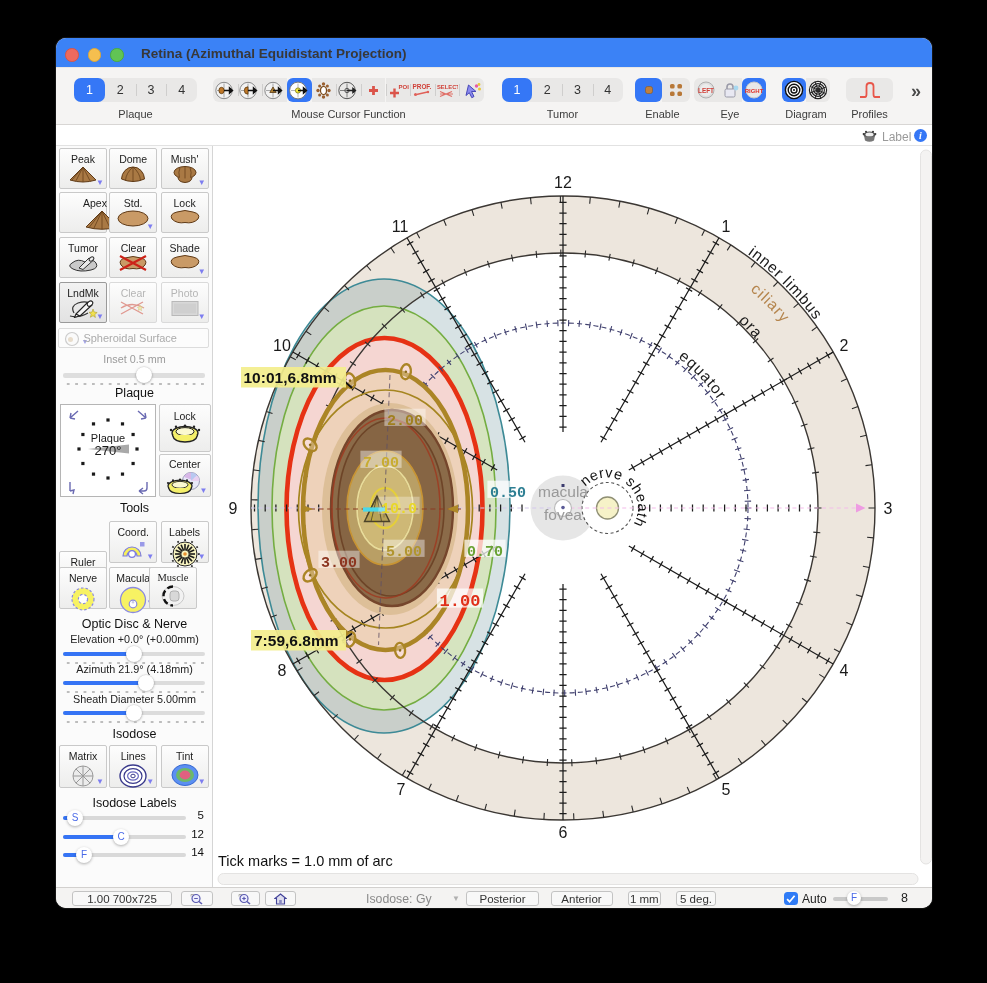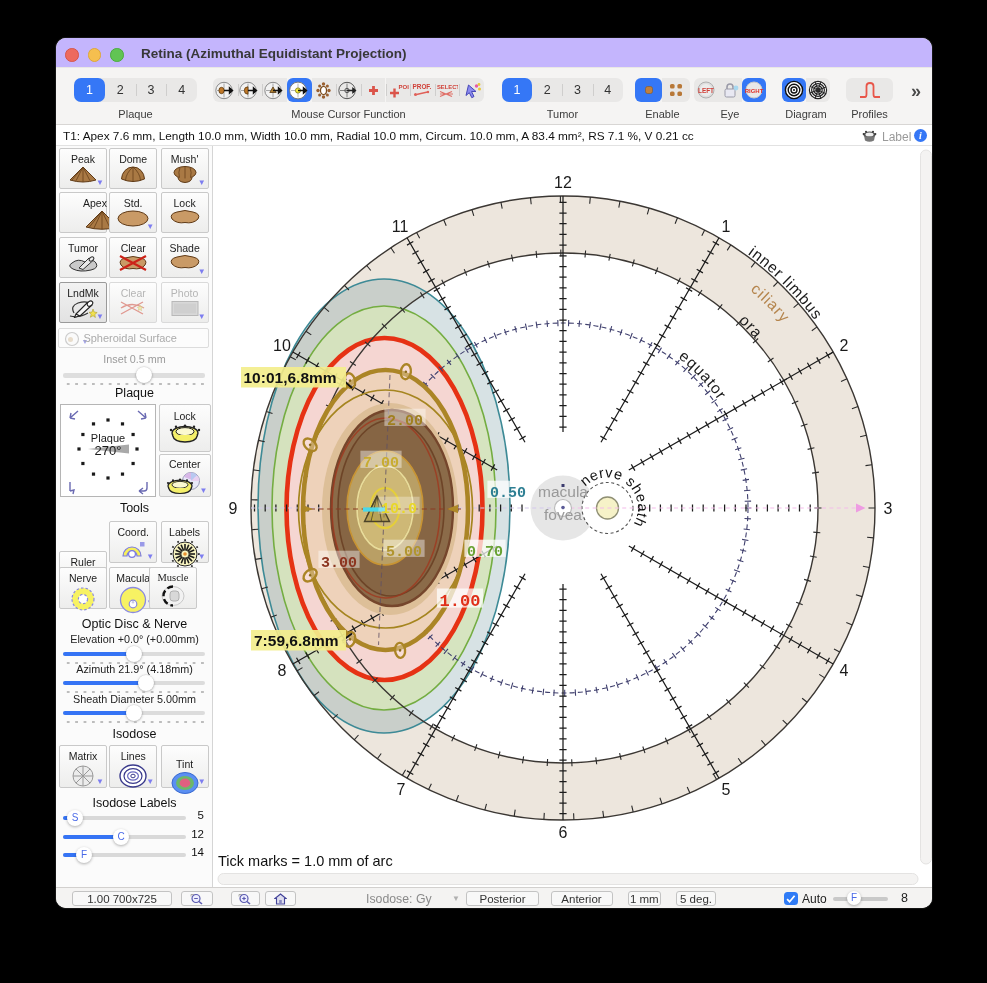--- a/index.html
+++ b/index.html
@@ -1,17 +1,17 @@
 <!DOCTYPE html>
 <html><head><meta charset="utf-8"><style>
 *{margin:0;padding:0;box-sizing:border-box;}
 html,body{width:987px;height:983px;background:#000;font-family:"Liberation Sans",sans-serif;overflow:hidden;}
 .abs{position:absolute;}
 .win{position:absolute;left:56px;top:38px;width:876px;height:870px;background:#fff;border-radius:10px;overflow:hidden;box-shadow:0 0 0 1px rgba(255,255,255,0.08);}
-.titlebar{position:absolute;left:0;top:0;width:100%;height:30px;background:#c4b5fd;border-bottom:1px solid #e9e7e5;}
+.titlebar{position:absolute;left:0;top:0;width:100%;height:30px;background:#3b82f6;border-bottom:1px solid #e9e7e5;}
 .tl{position:absolute;top:10.3px;width:13.5px;height:13.5px;border-radius:50%;}
 .title{position:absolute;left:85px;top:8px;font-size:13.5px;font-weight:700;color:#383838;}
 .toolbar{position:absolute;left:0;top:30px;width:100%;height:57px;background:#f5f4f3;border-bottom:1px solid #d8d6d4;}
 .seg{position:absolute;top:10px;height:24px;background:#e9e8e7;border-radius:7px;display:flex;align-items:center;}
 .seg .s{flex:1;text-align:center;font-size:12.5px;color:#333;position:relative;height:24px;line-height:24px;}
 .seg .s.on{background:#3577f6;color:#fff;border-radius:7px;font-weight:400;}
 .seg .s.dv::before{content:"";position:absolute;left:0;top:6px;bottom:6px;width:1px;background:#cfcecd;}
 .tblbl{position:absolute;top:40px;font-size:11px;color:#3c3c3c;text-align:center;transform:translateX(-50%);white-space:nowrap;}
 .icb{position:absolute;top:10px;height:24px;background:#e9e8e7;display:flex;align-items:center;justify-content:center;}
 .icb.on{background:#3577f6;border-radius:6px;}
@@ -217,21 +217,20 @@
       <div class="tblbl" style="left:750px;">Diagram</div>
       <div class="icb" style="left:790px;width:47px;border-radius:6px;">
         <svg width="26" height="20" viewBox="0 0 26 20">
           <path d="M3 17 L8 17 Q9.5 17 9.5 14 L9.5 6 Q9.5 3 13 3 Q16.5 3 16.5 6 L16.5 14 Q16.5 17 18 17 L23 17" fill="none" stroke="#e8564a" stroke-width="1.8"></path>
         </svg>
       </div>
       <div class="tblbl" style="left:813.5px;">Profiles</div>
       <div class="abs" style="left:855px;top:13px;font-size:18px;font-weight:700;color:#4a4a4a;">»</div>
     </div>
     <div class="infobar">
-<div class="abs" style="left:7px;top:3px;font-size:11.8px;color:#111;">T1: Apex 7.6 mm, Length 10.0 mm, Width 10.0 mm, Radial 10.0 mm, Circum. 10.0 mm, A 83.4 mm², RS 7.1 %, V 0.21 cc</div>
 <div class="abs" style="left:806px;top:3px;"><svg width="15" height="13" viewBox="0 0 15 13">
           <ellipse cx="7.5" cy="5" rx="6" ry="3.4" fill="#555"></ellipse>
           <ellipse cx="7.5" cy="4.6" rx="4" ry="2" fill="#eee"></ellipse>
           <path d="M2.2 6.5 L3 10.5 Q7.5 13 12 10.5 L12.8 6.5" fill="#777"></path>
           <g fill="#333">
             <circle cx="1.6" cy="4" r="1"></circle>
             <circle cx="13.4" cy="4" r="1"></circle>
             <circle cx="4" cy="1.8" r="1"></circle>
             <circle cx="11" cy="1.8" r="1"></circle>
           </g>
@@ -428,21 +427,21 @@
           <g stroke="#999" stroke-width="1">
             <path d="M13 3v20M3 13h20M5.9 5.9l14.2 14.2M20.1 5.9L5.9 20.1"></path>
           </g>
         </svg><div class="drp">▼</div></div>
       <div class="b3" style="left:53.2px;top:599px;height:43px;padding-top:4px;">Lines<svg width="30" height="26" viewBox="0 0 30 26">
           <ellipse cx="15" cy="13" rx="13" ry="11" fill="#fff" stroke="#3a3a8c" stroke-width="1.4"></ellipse>
           <ellipse cx="15" cy="13" rx="9" ry="7.4" fill="none" stroke="#3a3a8c" stroke-width="1.2"></ellipse>
           <ellipse cx="15" cy="13" rx="5.4" ry="4.2" fill="none" stroke="#6a6ac0" stroke-width="1.2"></ellipse>
           <ellipse cx="15" cy="13" rx="2.2" ry="1.8" fill="none" stroke="#3a3a8c" stroke-width="1"></ellipse>
         </svg><div class="drp">▼</div></div>
-      <div class="b3" style="left:104.6px;top:599px;height:43px;padding-top:12px;">Tint<svg width="30" height="24" viewBox="0 0 30 24">
+      <div class="b3" style="left:104.6px;top:599px;height:43px;padding-top:4px;">Tint<svg width="30" height="24" viewBox="0 0 30 24">
           <ellipse cx="15" cy="12" rx="13" ry="10.5" fill="#5b8ff2" stroke="#3a6ad0"></ellipse>
           <ellipse cx="15" cy="12" rx="9" ry="7" fill="#6cb86a"></ellipse>
           <ellipse cx="15" cy="12" rx="5.4" ry="4.4" fill="#e06080"></ellipse>
         </svg><div class="drp">▼</div></div>
       <div class="hdr" style="top:650px;">Isodose Labels</div>
       <div class="track" style="left:7px;top:670px;width:123px;background:#d9d9d9;"></div>
       <div class="tfill" style="left:7px;top:670px;width:12px;"></div>
       <div class="knob" style="left:11px;top:664px;">S</div>
       <div class="abs" style="left:130px;top:663px;width:18px;text-align:right;font-size:11.5px;color:#111;">5</div>
       <div class="track" style="left:7px;top:688.5px;width:123px;background:#d9d9d9;"></div>

